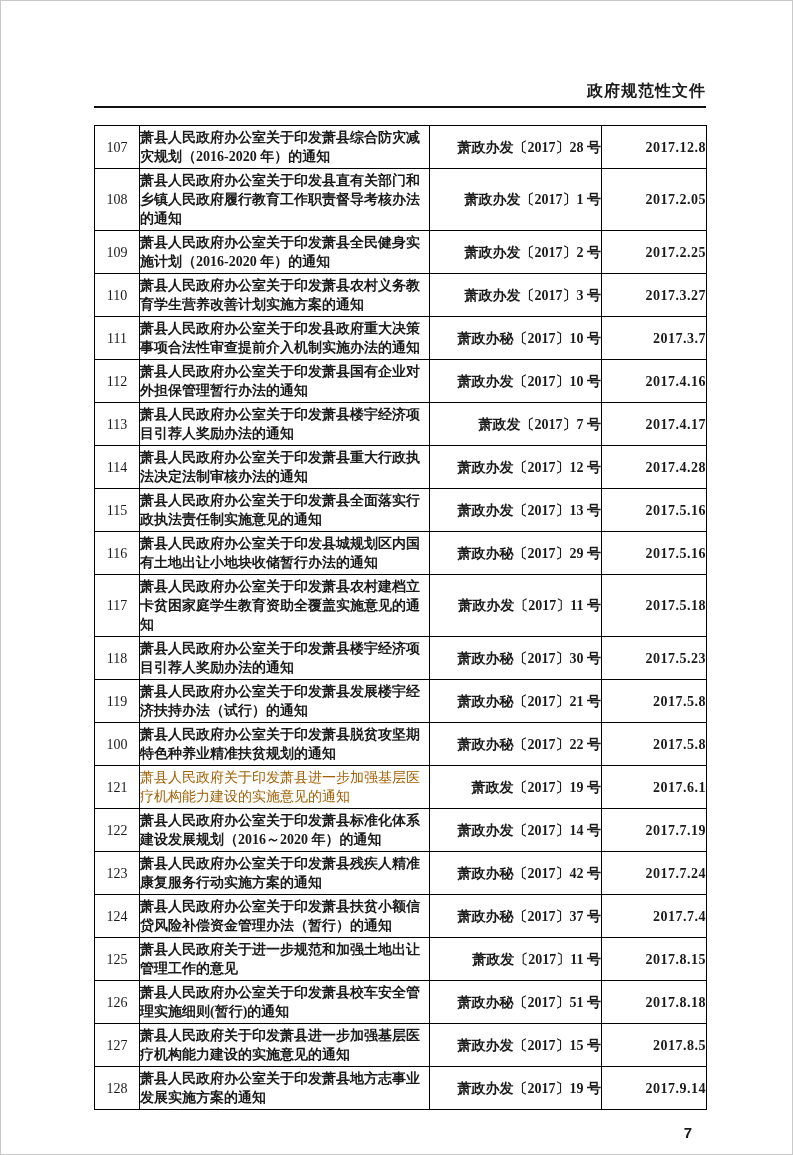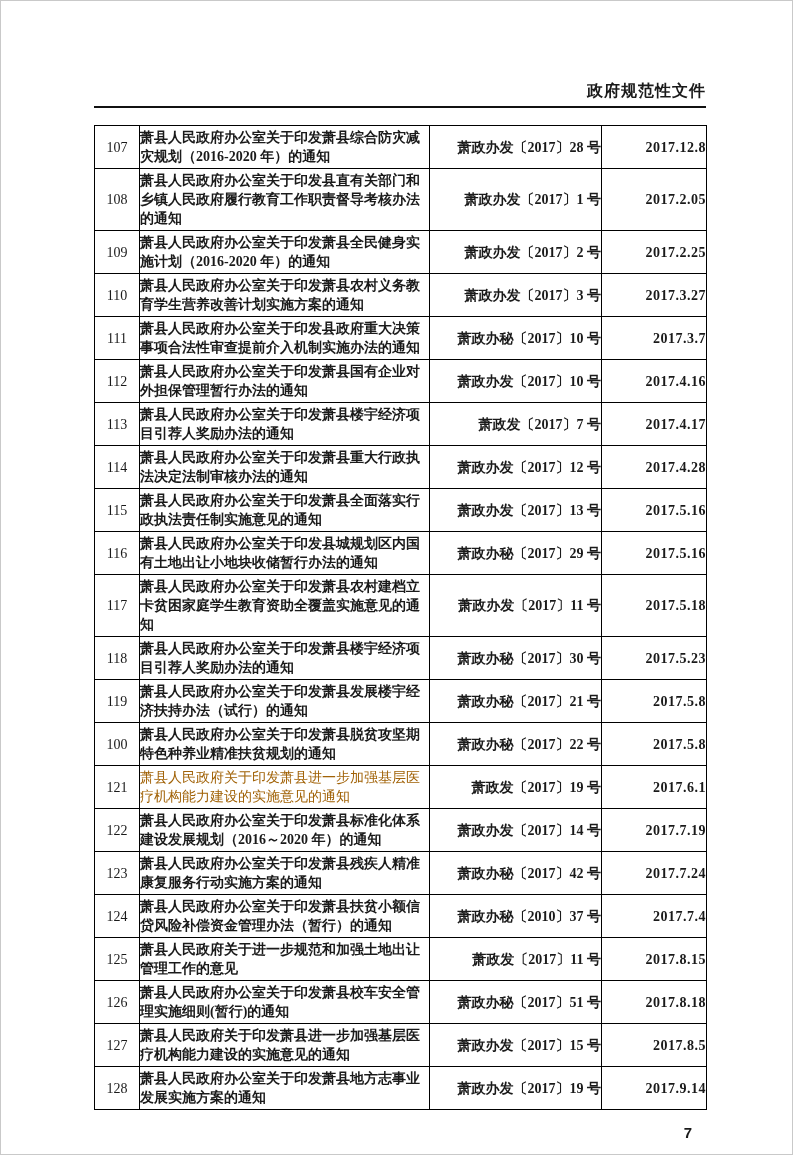--- a/index.html
+++ b/index.html
@@ -197,21 +197,21 @@
           </tr>
           <tr>
             <td class="col-no">123</td>
             <td class="col-title">萧县人民政府办公室关于印发萧县残疾人精准康复服务行动实施方案的通知</td>
             <td class="col-doc">萧政办秘〔2017〕42 号</td>
             <td class="col-date">2017.7.24</td>
           </tr>
           <tr>
             <td class="col-no">124</td>
             <td class="col-title">萧县人民政府办公室关于印发萧县扶贫小额信贷风险补偿资金管理办法（暂行）的通知</td>
-            <td class="col-doc">萧政办秘〔2010〕37 号</td>
+            <td class="col-doc">萧政办秘〔2017〕37 号</td>
             <td class="col-date">2017.7.4</td>
           </tr>
           <tr>
             <td class="col-no">125</td>
             <td class="col-title">萧县人民政府关于进一步规范和加强土地出让管理工作的意见</td>
             <td class="col-doc">萧政发〔2017〕11 号</td>
             <td class="col-date">2017.8.15</td>
           </tr>
           <tr>
             <td class="col-no">126</td>

